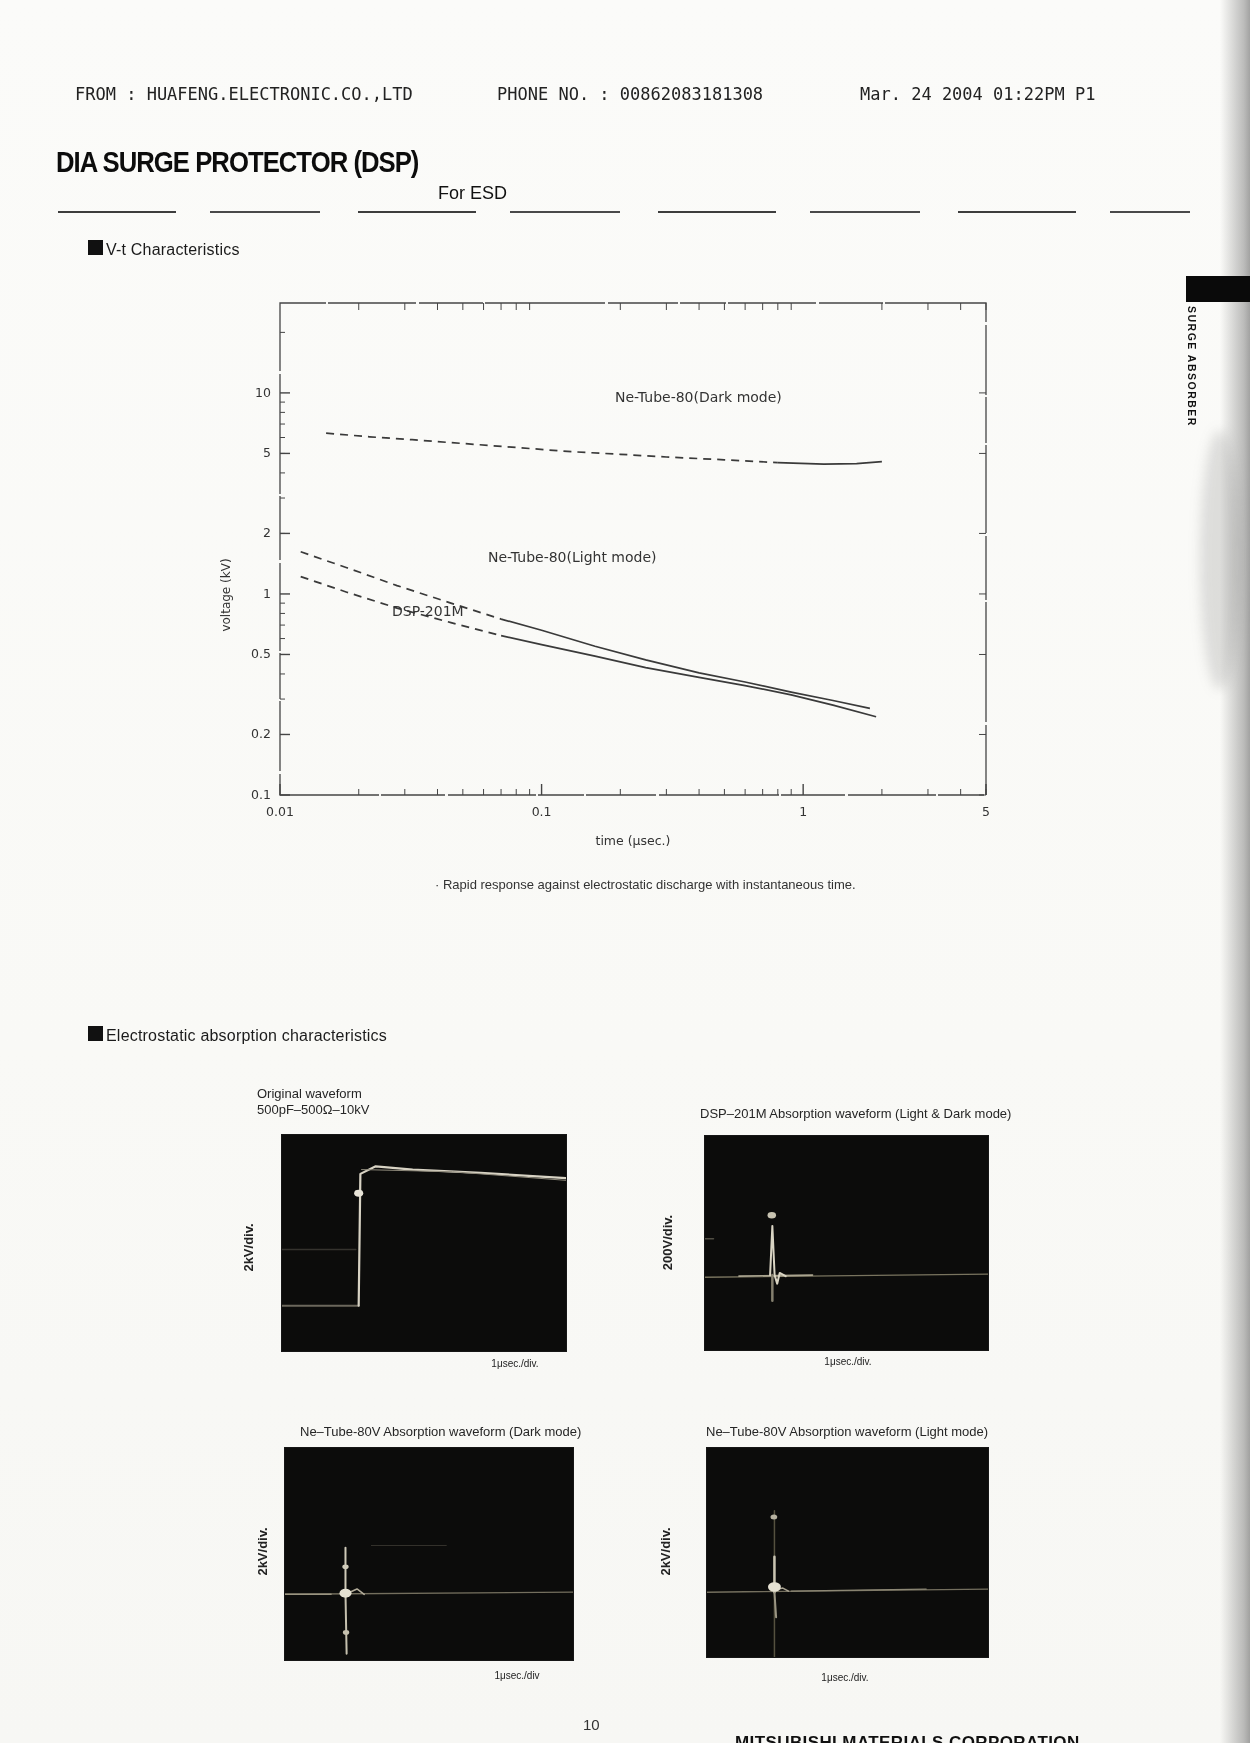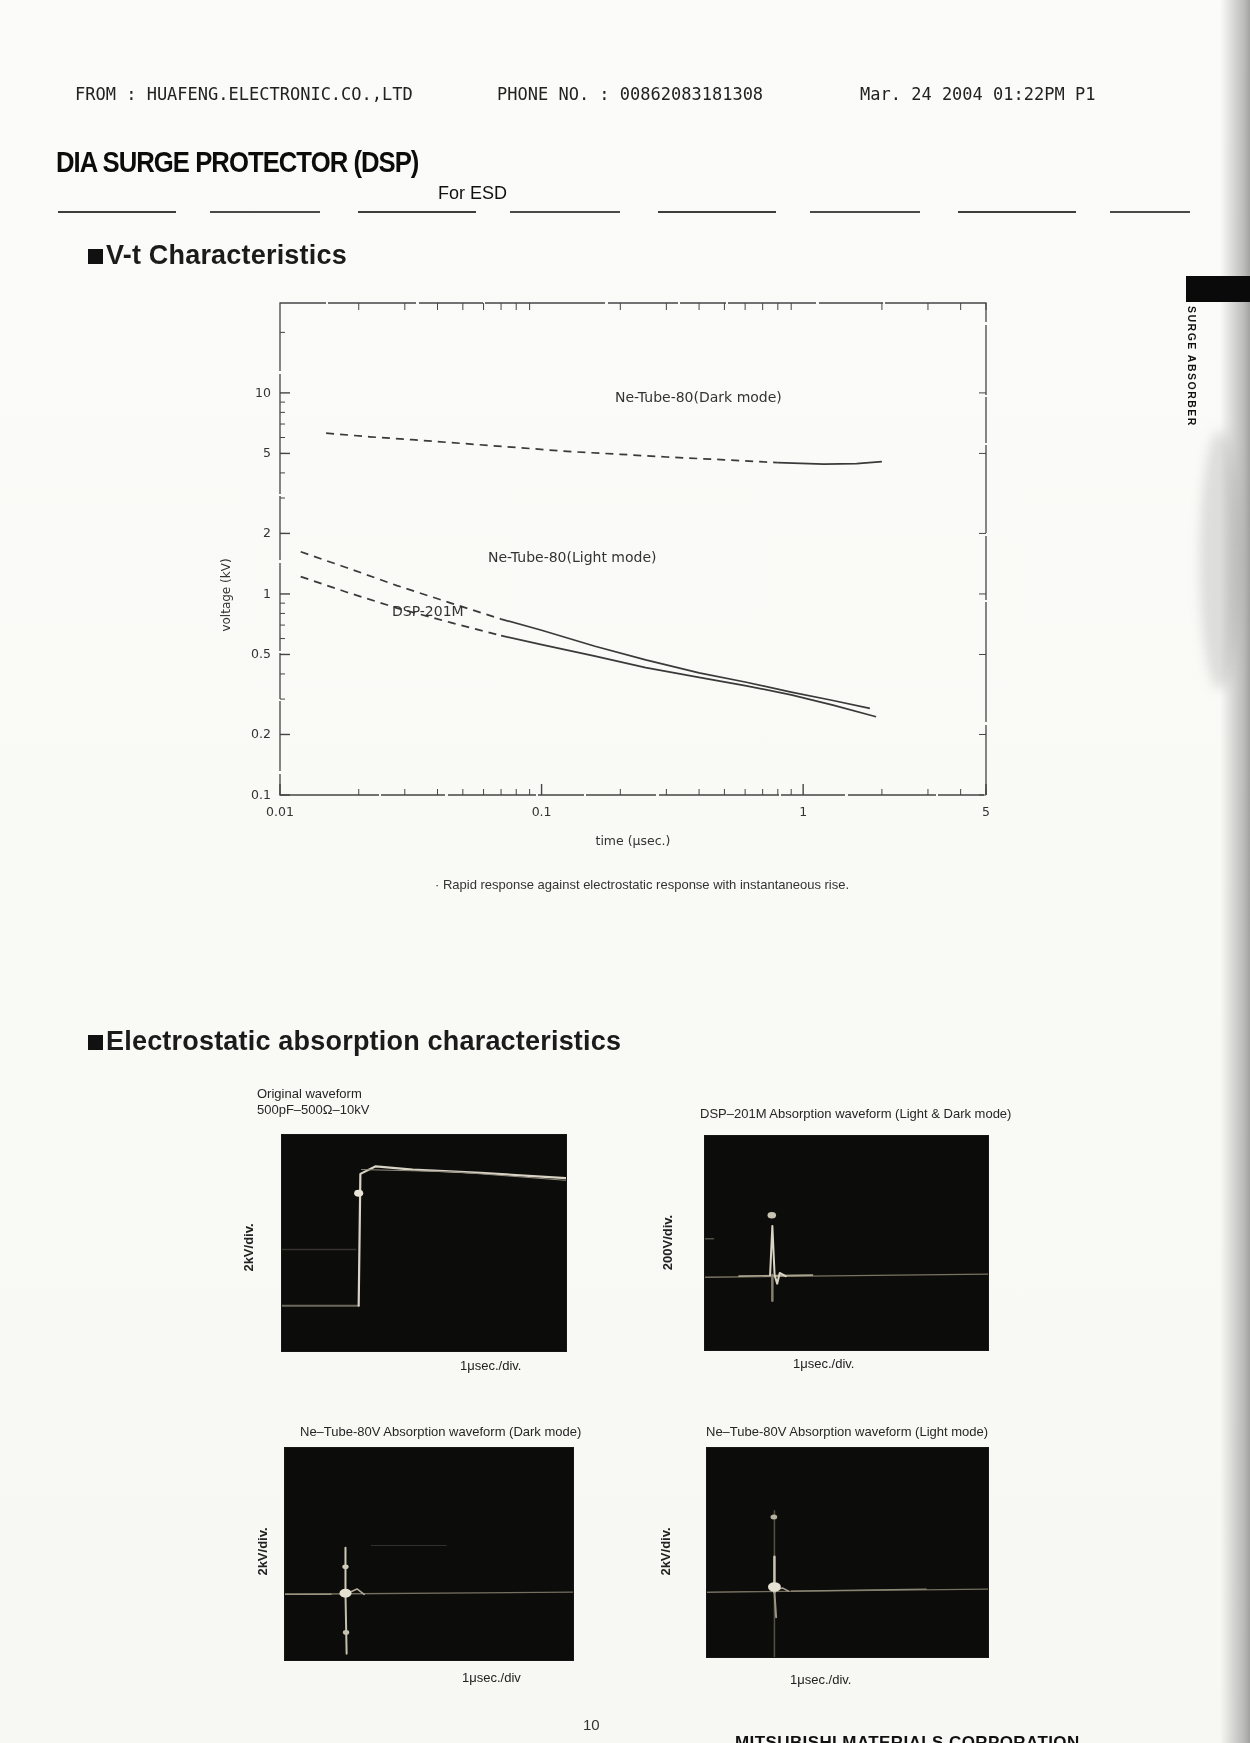--- a/index.html
+++ b/index.html
@@ -15,21 +15,21 @@
   .scan-smudge{position:absolute;background:rgba(90,90,90,.18);filter:blur(6px);border-radius:50%;}
   .fax-header{position:absolute;top:84px;left:0;width:100%;height:22px;
     font-family:"DejaVu Sans Mono","Liberation Mono",monospace;font-size:17px;color:#222;}
   .fax-header span{position:absolute;white-space:pre;}
   .fax-from{left:75px;} .fax-phone{left:497px;} .fax-date{left:860px;}
   .doc-title{position:absolute;left:56px;top:146px;font-size:27px;font-weight:bold;
     letter-spacing:-1px;transform:scaleX(.95) scaleY(1.08);transform-origin:left top;color:#0c0c0c;}
   .doc-subtitle{position:absolute;left:438px;top:183px;font-size:18px;font-weight:normal;color:#111;}
   .rule-dashed{position:absolute;left:58px;top:211px;width:1132px;height:2px;
     background:repeating-linear-gradient(90deg,#3d3d3d 0 118px,rgba(0,0,0,0) 118px 152px,#4a4a4a 152px 262px,rgba(0,0,0,0) 262px 300px);}
-  .section-heading{position:absolute;font-size:27px;font-weight:bold;color:#1b1b1b;letter-spacing:.2px;}
+  .section-heading{position:absolute;font-size:16px;font-weight:normal;color:#1b1b1b;letter-spacing:.2px;}
   .section-heading .bullet{display:inline-block;width:15px;height:15px;background:#111;margin-right:3px;}
   .sh-vt{left:88px;top:240px;}
   .sh-abs{left:88px;top:1026px;}
   .side-tab{position:absolute;left:1186px;top:276px;width:64px;height:26px;background:#0a0a0a;}
   .side-label{position:absolute;left:1186px;top:306px;writing-mode:vertical-rl;
     font-size:10.5px;font-weight:bold;letter-spacing:1.5px;color:#111;}
   #vt-chart{position:absolute;left:200px;top:290px;}
   #vt-chart text{font-family:"DejaVu Sans","Liberation Sans",sans-serif;fill:#333;}
   .chart-notes{position:absolute;left:435px;top:874px;font-size:13px;line-height:21px;color:#333;}
   .scope-caption{position:absolute;font-size:13px;line-height:16px;color:#262626;}
@@ -38,21 +38,21 @@
   .scope-box{position:absolute;background:#0c0c0b;box-shadow:0 0 0 1px #161616;}
   #scope-original{left:282px;top:1135px;width:284px;height:216px;}
   #scope-dsp{left:705px;top:1136px;width:283px;height:214px;}
   #scope-ne-dark{left:285px;top:1448px;width:288px;height:212px;}
   #scope-ne-light{left:707px;top:1448px;width:281px;height:209px;}
   .scope-box svg{width:100%;height:100%;display:block;}
   .scope-vlabel{position:absolute;width:80px;text-align:center;font-size:13px;font-weight:bold;color:#222;
     transform:rotate(-90deg);}
   .vl-1{left:208px;top:1240px;} .vl-2{left:627px;top:1235px;}
   .vl-3{left:222px;top:1544px;} .vl-4{left:625px;top:1544px;}
-  .scope-hlabel{position:absolute;width:110px;text-align:left;font-size:13px;color:#222;}
+  .scope-hlabel{position:absolute;width:110px;text-align:center;font-size:10px;color:#222;}
   .hl-1{left:460px;top:1358px;} .hl-2{left:793px;top:1356px;}
   .hl-3{left:462px;top:1670px;} .hl-4{left:790px;top:1672px;}
   .page-number{position:absolute;left:583px;top:1716px;font-size:15px;color:#333;}
   .footer-corp{position:absolute;left:735px;top:1733px;font-size:17px;font-weight:bold;color:#101010;letter-spacing:.4px;white-space:nowrap;}
 </style>
 </head>
 <body>
 
 <div class="page">
 
@@ -171,21 +171,21 @@
       <polyline points="100.7,261.8 146.8,277.7 197.0,295.6 250.9,313.1 301.1,329.1" fill="none" stroke="#3a3a3a" stroke-width="1.7" stroke-dasharray="8 6"></polyline>
       <polyline points="301.1,329.1 341.6,340.2 395.0,356.2 445.7,369.9 499.1,382.9 545.1,392.0 591.2,402.1 633.0,410.5 669.9,418.3" fill="none" stroke="#3a3a3a" stroke-width="1.7"></polyline>
       <polyline points="100.7,286.6 146.8,302.2 197.0,318.1 250.9,332.6 301.1,345.7" fill="none" stroke="#3a3a3a" stroke-width="1.7" stroke-dasharray="8 6"></polyline>
       <polyline points="301.1,345.7 341.6,354.6 395.0,366.2 445.7,377.6 499.1,387.3 545.1,395.6 591.2,404.8 633.0,415.1 676.1,426.8" fill="none" stroke="#3a3a3a" stroke-width="1.7"></polyline>
       <text x="415" y="112" font-size="14" fill="#2e2e2e">Ne-Tube-80(Dark mode)</text>
       <text x="288" y="272" font-size="14" fill="#2e2e2e">Ne-Tube-80(Light mode)</text>
       <text x="192" y="326" font-size="14" fill="#2e2e2e">DSP-201M</text>
     </svg>
 
   <div class="chart-notes">
-    <div>· Rapid response against electrostatic response with instantaneous rise.</div>
+    <div>· Rapid response against electrostatic discharge with instantaneous time.</div>
   </div>
 
   <div class="section-heading sh-abs">
     <span class="bullet"></span><span>Electrostatic absorption characteristics</span>
   </div>
 
   <div class="scope-caption cap-1">
     <div>Original waveform</div>
     <div>500pF–500Ω–10kV</div>
   </div>

